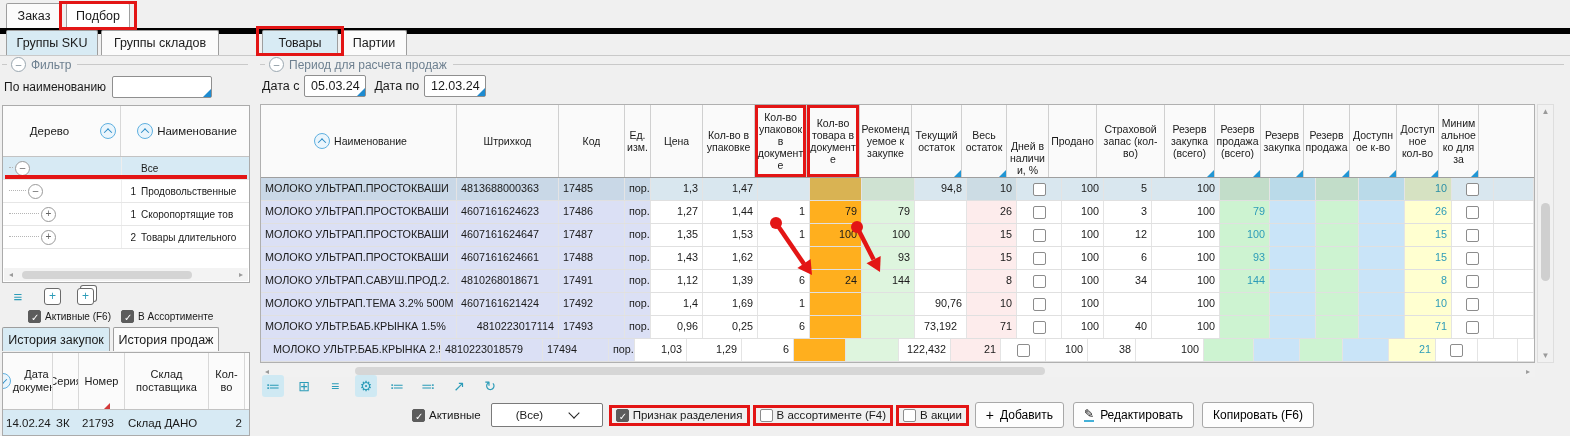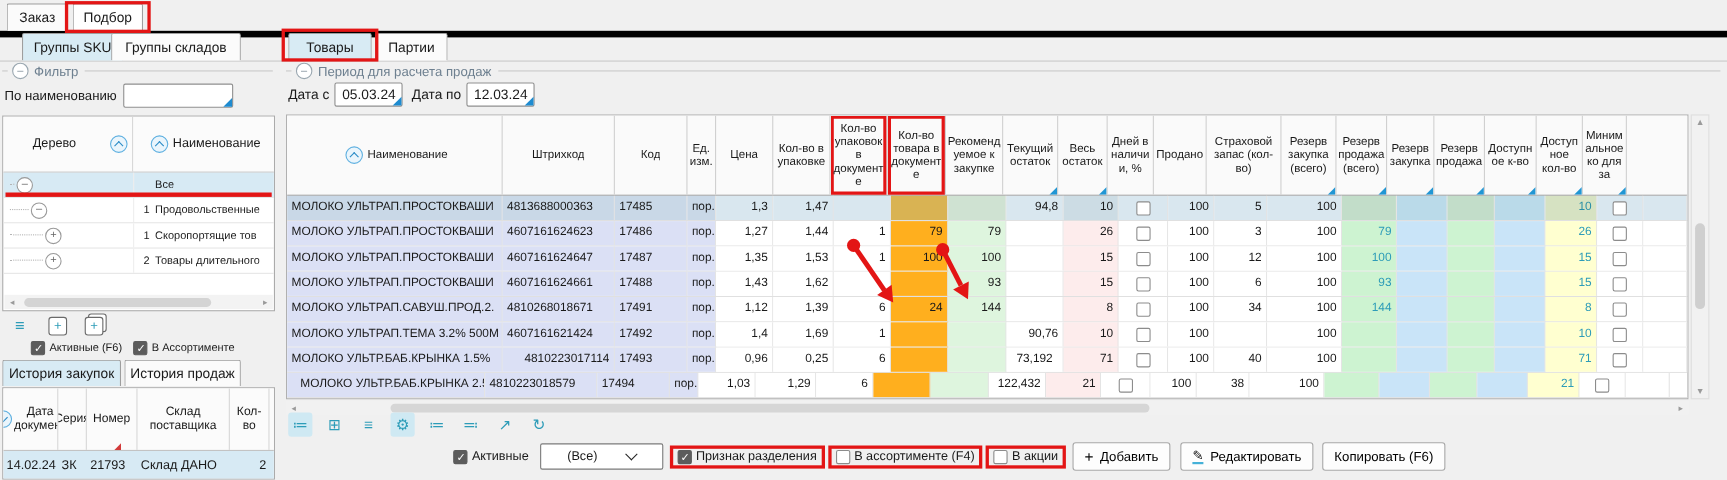--- a/index.html
+++ b/index.html
@@ -6,21 +6,21 @@
   body{width:1570px;height:436px;background:#f0f0f0;font-family:"Liberation Sans",sans-serif;
        font-size:12px;color:#1a1a1a;position:relative;overflow:hidden}
   
   .tabstrip1{position:absolute;left:0;top:0;width:1570px;height:28px;border-bottom:6px solid #000000}
   .tabstrip2{position:absolute;left:0;top:29px;width:1570px;height:26px;border-bottom:1px solid #c9c9c9}
   .tab{position:absolute;box-sizing:border-box;background:#fbfbfb;border:1px solid #9e9e9e;border-bottom:none;
        border-radius:2px 2px 0 0;display:flex;align-items:center;justify-content:center;font-size:12.5px;cursor:default}
   .tab.on{background:#d8ebf4}
   #tab-zakaz{left:6px;top:3px;width:56px;height:25px}
   #tab-podbor{left:66px;top:3px;width:64px;height:25px;background:#fff}
-  #tab-sku{left:20px;top:1px;width:92px;height:25px}
+  #tab-sku{left:6px;top:1px;width:92px;height:25px}
   #tab-sklad{left:101px;top:1px;width:118px;height:25px}
   #tab-tovary{left:262px;top:1px;width:76px;height:25px}
   #tab-partii{left:341px;top:1px;width:66px;height:25px}
   
   .lpanel{position:absolute;left:0;top:55px;width:254px;height:381px}
   .rpanel{position:absolute;left:258px;top:55px;width:1312px;height:381px}
   .grp{position:absolute;left:2px;top:2px;right:6px;height:15px;display:flex;align-items:center;color:#6e8090;font-size:12px}
   .grp .ln0{width:5px;border-top:1px solid #c9c9c9;margin-right:4px}
   .grp .ln{flex:1;border-top:1px solid #c9c9c9;margin-left:6px}
   .circmin{width:13px;height:13px;border-radius:50%;border:1px solid #9aa7b0;display:inline-flex;align-items:center;
@@ -317,21 +317,21 @@
         </div>
         <div class="hcell" style="width: 52px;">
           <span class="hlbl">Рекомендуемое к закупке</span>
         </div>
         <div class="hcell corner" style="width: 50px;">
           <span class="hlbl">Текущий остаток</span>
         </div>
         <div class="hcell corner" style="width: 45px;">
           <span class="hlbl">Весь остаток</span>
         </div>
-        <div class="hcell" style="width: 42px;">
+        <div class="hcell" style="width: 42px; align-items: flex-end;">
           <span class="hlbl">Дней в наличии, %</span>
         </div>
         <div class="hcell" style="width: 48px;">
           <span class="hlbl">Продано</span>
         </div>
         <div class="hcell" style="width: 68px;">
           <span class="hlbl">Страховой запас (кол-во)</span>
         </div>
         <div class="hcell corner" style="width: 50px;">
           <span class="hlbl">Резерв закупка (всего)</span>

